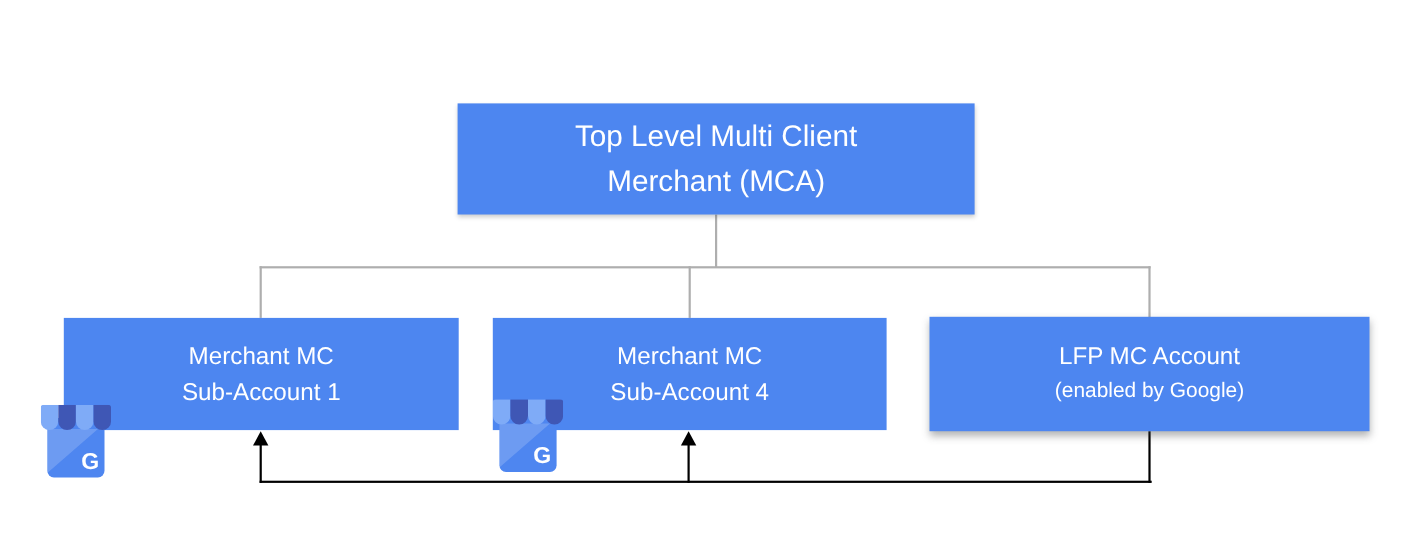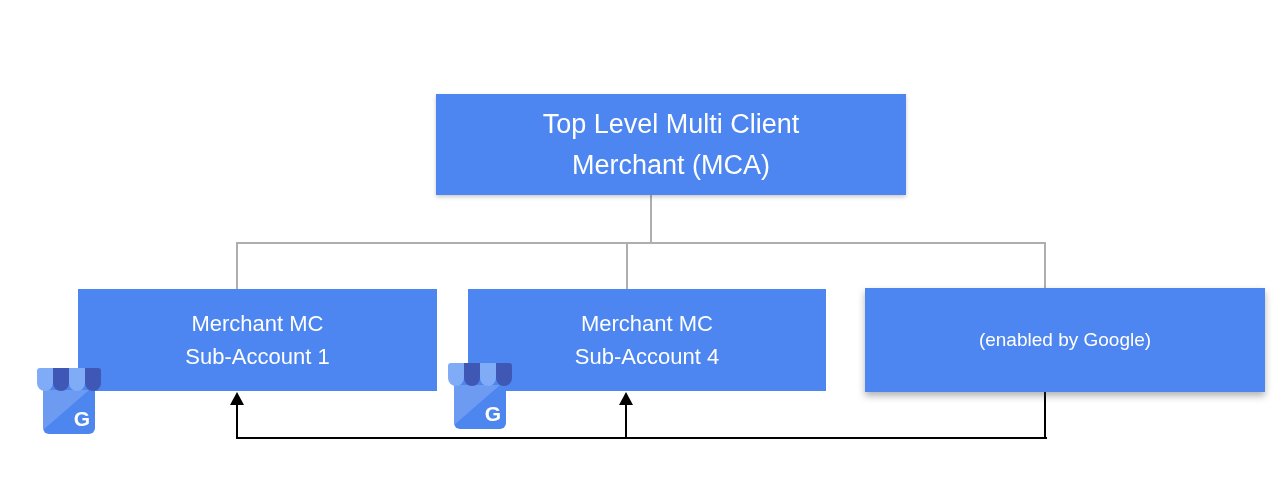--- a/index.html
+++ b/index.html
@@ -18,21 +18,20 @@
   .node {
     position: absolute;
     background: #4d86f0;
     color: #ffffff;
     display: flex;
     flex-direction: column;
     align-items: center;
     justify-content: center;
     text-align: center;
     z-index: 2;
-    margin-left: 20px;
   }
   .node-mca {
     left: 416px; top: 94px; width: 470px; height: 101px;
     font-size: 27px; line-height: 41px;
     box-shadow: 0 2px 4px rgba(60,64,67,.28);
   }
   .node-sub1 {
     left: 58px; top: 289px; width: 359px; height: 102px;
     font-size: 22px; line-height: 33px;
   }
@@ -112,20 +111,21 @@
     <span>Merchant MC</span>
     <span>Sub-Account 1</span>
   </div>
 
   <div class="node node-sub2">
     <span>Merchant MC</span>
     <span>Sub-Account 4</span>
   </div>
 
   <div class="node node-lfp">
+    <span>LFP MC Account</span>
     <span class="lfp-line2">(enabled by Google)</span>
   </div>
 
   <svg class="gmb-icon gmb-1" width="64" height="68" viewBox="0 0 64 68">
     <defs>
       <clipPath id="awnClip1">
           <rect x="0" y="0" width="64" height="30" rx="3"></rect>
         </clipPath>
     </defs>
     <rect x="6" y="12" width="52" height="54" rx="6" fill="#4e86f0"></rect>

